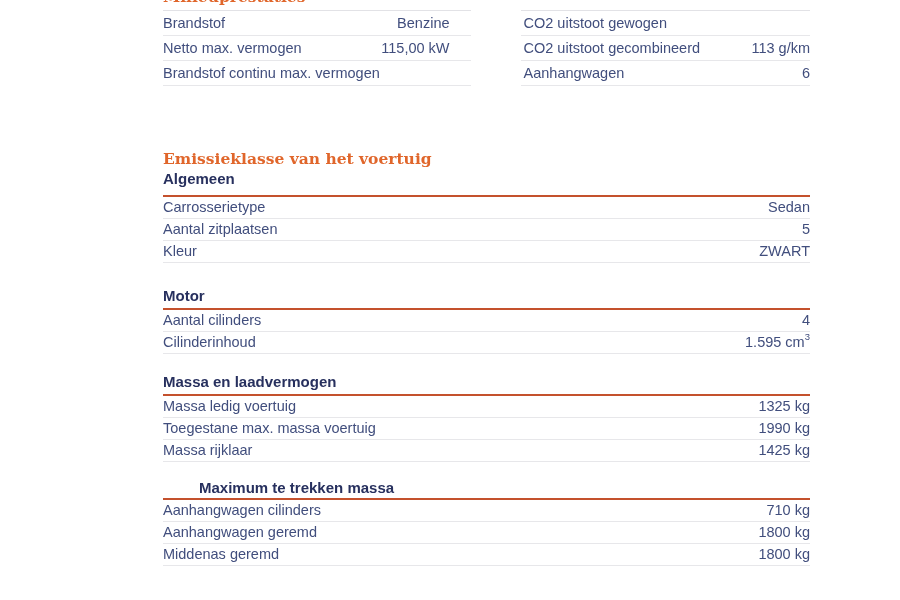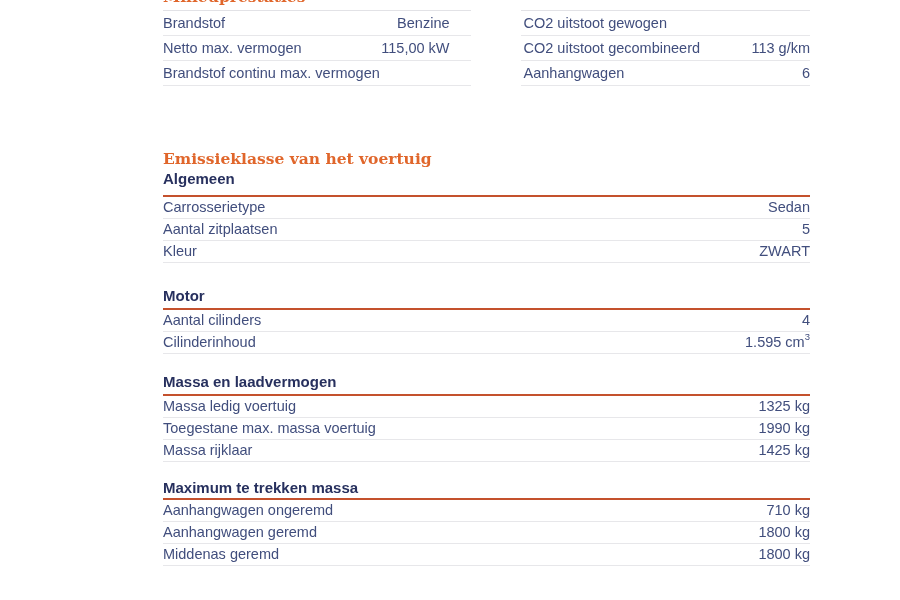--- a/index.html
+++ b/index.html
@@ -134,24 +134,24 @@
     <div class="row">
       <span class="lbl">Toegestane max. massa voertuig</span>
       <span class="val">1990 kg</span>
     </div>
     <div class="row">
       <span class="lbl">Massa rijklaar</span>
       <span class="val">1425 kg</span>
     </div>
   </div>
 
-  <div class="content-abs sub-heading" style="top:480px;">Maximum te trekken massa</div>
+  <div class="content-abs sub-heading" style="top:480px;margin-left:36px;">Maximum te trekken massa</div>
   <div class="content-abs spec-table" style="top:498px;">
     <div class="row">
-      <span class="lbl">Aanhangwagen ongeremd</span>
+      <span class="lbl">Aanhangwagen cilinders</span>
       <span class="val">710 kg</span>
     </div>
     <div class="row">
       <span class="lbl">Aanhangwagen geremd</span>
       <span class="val">1800 kg</span>
     </div>
     <div class="row">
       <span class="lbl">Middenas geremd</span>
       <span class="val">1800 kg</span>
     </div>

